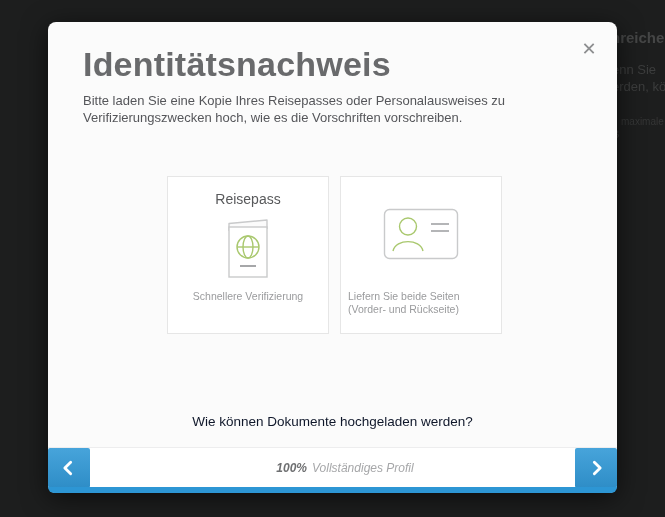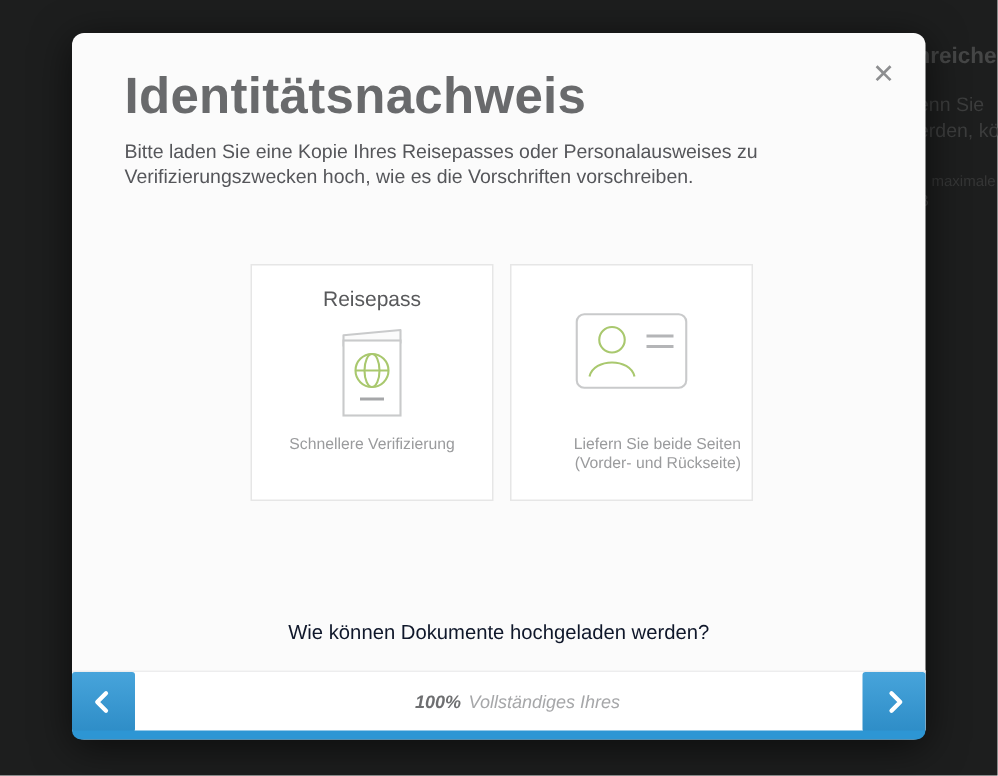--- a/index.html
+++ b/index.html
@@ -51,21 +51,21 @@
     width:162px; height:158px;
     background:#ffffff;
     border:1px solid #e6e6e6;
     display:flex; flex-direction:column; align-items:center;
     cursor:pointer;
   }
   .card-title { margin-top:14px; font-size:14px; color:#58595b; }
   .card-iconbox { flex:1; display:flex; align-items:center; justify-content:center; }
   .card-caption {
     height:38px; margin-bottom:5px; padding:0 7px;
-    font-size:10.5px; line-height:13px; text-align:right;
+    font-size:10.5px; line-height:13px; text-align:left;
     color:#9a9b9d;
   }
 
   
   .help-link {
     position:absolute; left:0; right:0; top:392px;
     text-align:center;
     font-size:13.5px; color:#0f172a;
     cursor:pointer;
   }
@@ -148,21 +148,21 @@
   <div class="help-link">Wie können Dokumente hochgeladen werden?</div>
 
   <div class="footer">
     <button class="nav-btn">
       <svg width="20" height="20" viewBox="0 0 24 24">
         <polyline points="14,5 7,12 14,19" fill="none" stroke="#ffffff" stroke-width="3.4" stroke-linecap="round" stroke-linejoin="round"></polyline>
       </svg>
     </button>
     <div class="footer-center">
       <span class="footer-pct">100%</span>
-      <span class="footer-lbl">Vollständiges Ihres</span>
+      <span class="footer-lbl">Vollständiges Profil</span>
     </div>
     <button class="nav-btn">
       <svg width="20" height="20" viewBox="0 0 24 24">
         <polyline points="10,5 17,12 10,19" fill="none" stroke="#ffffff" stroke-width="3.4" stroke-linecap="round" stroke-linejoin="round"></polyline>
       </svg>
     </button>
   </div>
 
   <div class="progress-bar"></div>
 

